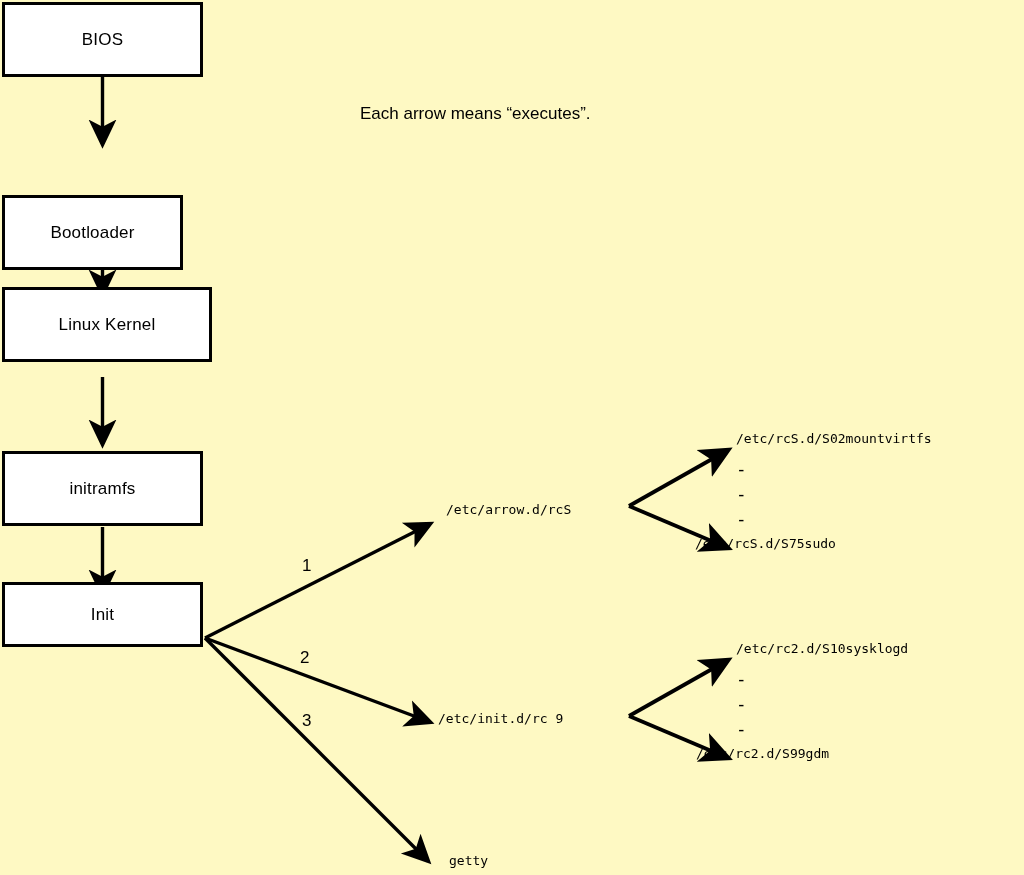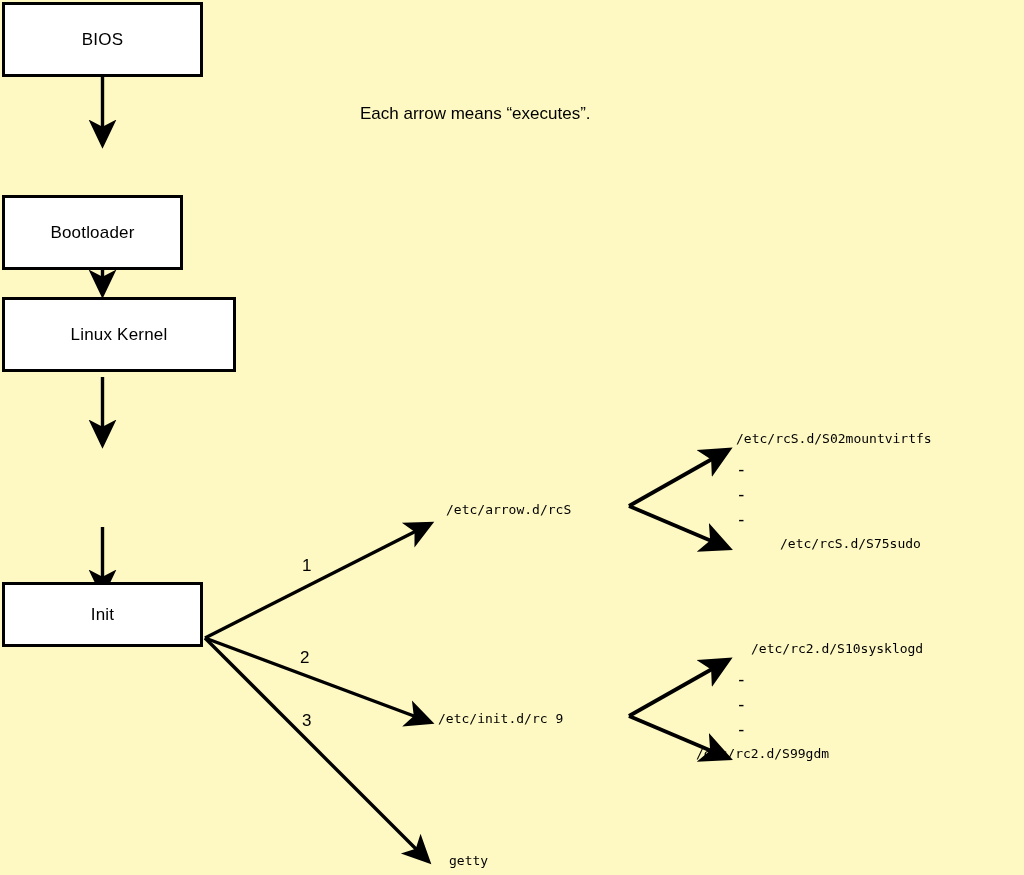--- a/index.html
+++ b/index.html
@@ -100,44 +100,47 @@
   </svg>
 
   <div class="box" style="left:2px; top:2px; width:201px; height:75px;">
     <span>BIOS</span>
   </div>
 
   <div class="box" style="left:2px; top:151px; width:181px; height:75px;margin-top:44px;">
     <span>Bootloader</span>
   </div>
 
-  <div class="box" style="left:2px; top:297px; width:234px; height:75px;">
+  <div class="box" style="left:2px; top:287px; width:210px; height:75px;">
     <span>Linux Kernel</span>
   </div>
 
+  <div class="box" style="left:2px; top:451px; width:201px; height:75px;">
+    <span>initramfs</span>
+  </div>
 
   <div class="box" style="left:2px; top:582px; width:201px; height:65px;">
     <span>Init</span>
   </div>
 
   <div class="sans" style="left:360px; top:105px;text-align:right;">Each arrow means “executes”.</div>
 
   <div class="num" style="left:302px; top:557px;">1</div>
   <div class="num" style="left:300px; top:649px;">2</div>
   <div class="num" style="left:302px; top:712px;">3</div>
 
   <div class="mono" style="left:446px; top:503px;">/etc/arrow.d/rcS</div>
   <div class="mono" style="left:438px; top:712px;">/etc/init.d/rc 9</div>
   <div class="mono" style="left:449px; top:854px;text-align:center;">getty</div>
 
   <div class="mono" style="left:736px; top:432px;">/etc/rcS.d/S02mountvirtfs</div>
   <div class="dash" style="left:736px; top:461px;">-</div>
   <div class="dash" style="left:736px; top:486px;">-</div>
   <div class="dash" style="left:736px; top:511px;">-</div>
-  <div class="mono" style="left:780px; top:537px;">/etc/rcS.d/S75sudo</div>
+  <div class="mono" style="left:695px; top:537px;">/etc/rcS.d/S75sudo</div>
 
-  <div class="mono" style="left:736px; top:642px;margin-left:15px;">/etc/rc2.d/S10sysklogd</div>
+  <div class="mono" style="left:736px; top:642px;">/etc/rc2.d/S10sysklogd</div>
   <div class="dash" style="left:736px; top:671px;">-</div>
   <div class="dash" style="left:736px; top:696px;">-</div>
   <div class="dash" style="left:736px; top:721px;">-</div>
   <div class="mono" style="left:696px; top:747px;">/etc/rc2.d/S99gdm</div>
 
 </div>
 
 </body></html>

